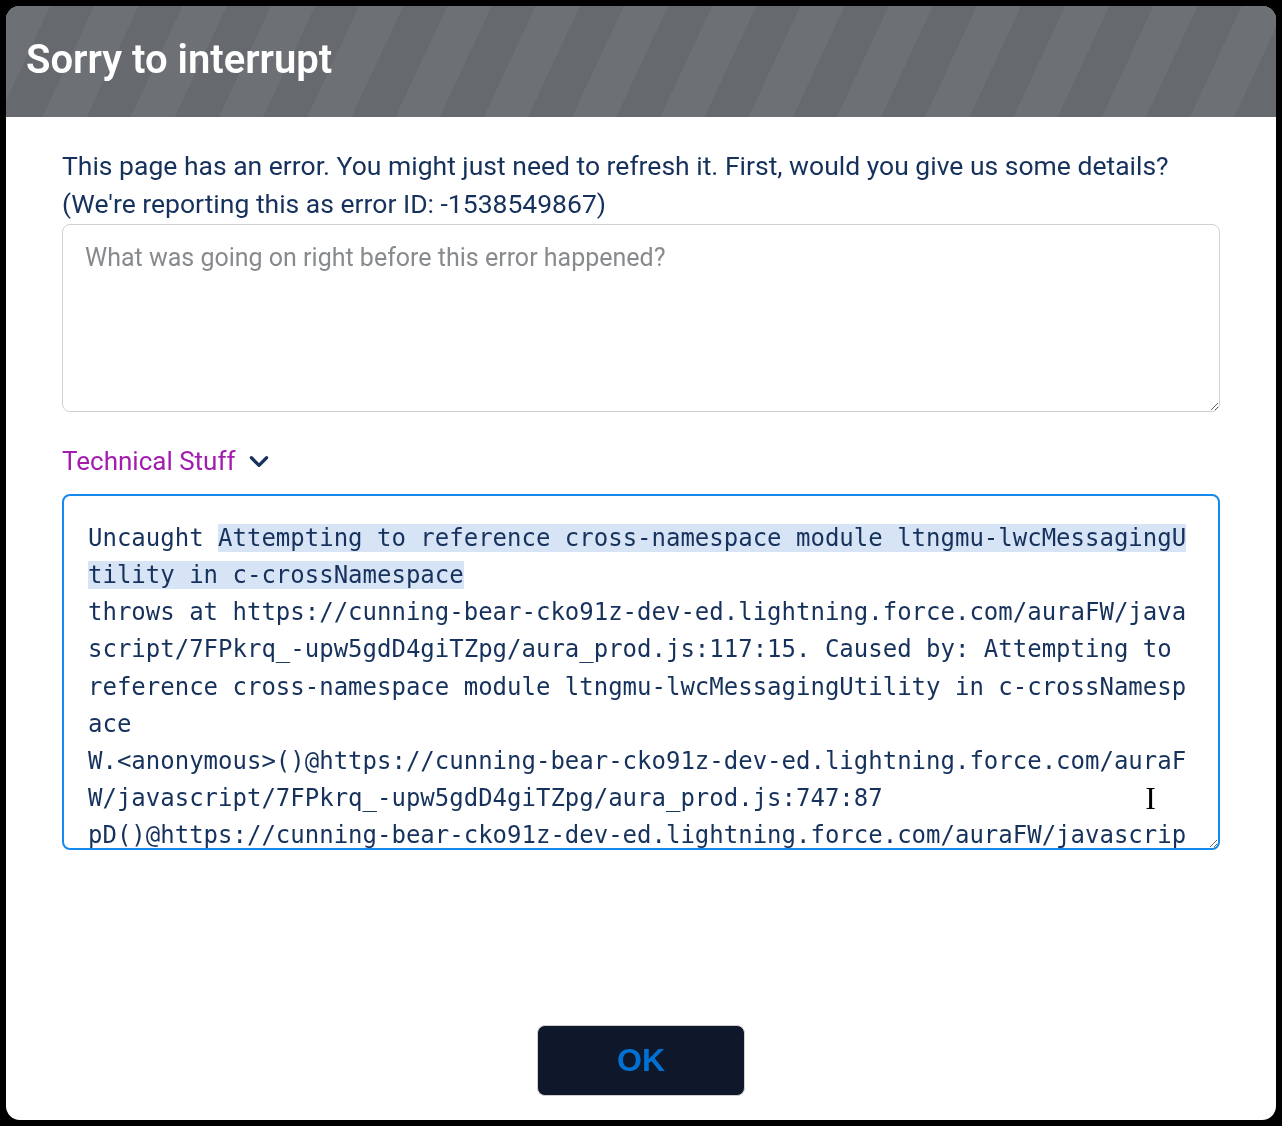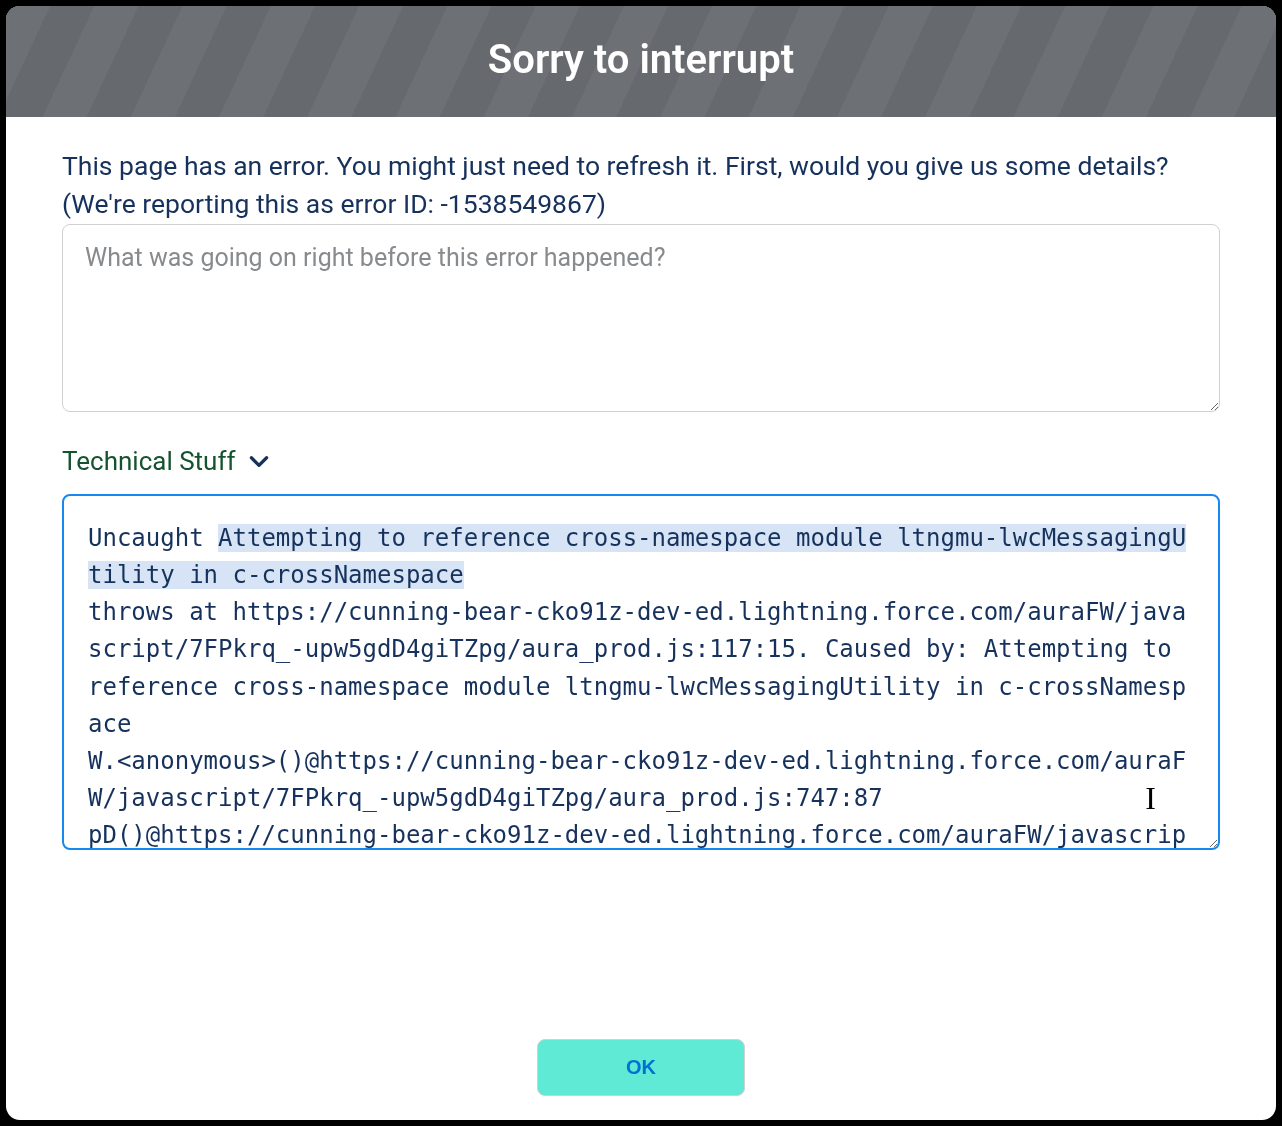--- a/index.html
+++ b/index.html
@@ -10,21 +10,21 @@
     background: #fff;
     border-radius: 14px;
     overflow: hidden;
     display: flex;
     flex-direction: column;
   }
   .modal-header {
     background: #6b6e72;
     background-image: repeating-linear-gradient(115deg, #6d7074 0 40px, #66696d 40px 80px);
     color: #fff;
-    text-align: center;
+    text-align: left;
     padding: 30px 20px 34px;
     font-size: 40px;
     font-weight: 600;
   }
   .modal-body {
     flex: 1;
     padding: 30px 56px 0 56px;
     overflow: hidden;
     display: flex;
     flex-direction: column;
@@ -43,21 +43,21 @@
     font-size: 25px;
     font-family: inherit;
     color: #16325c;
     resize: both;
   }
   .details-input::placeholder { color: #888b8e; }
   .tech-toggle {
     display: inline-flex;
     align-items: center;
     gap: 10px;
-    color: #14532d;
+    color: #a21caf;
     font-size: 26px;
     margin: 34px 0 18px 0;
     cursor: pointer;
     user-select: none;
   }
   .tech-toggle svg { width: 26px; height: 26px; }
   .tech-box {
     width: 100%;
     height: 356px;
     border: 2px solid #1589ee;
@@ -80,23 +80,23 @@
   .modal-footer {
     display: flex;
     justify-content: center;
     padding: 20px 0 24px;
   }
   .ok-btn {
     min-width: 208px;
     padding: 16px 40px;
     border: 1px solid #d0d0d0;
     border-radius: 8px;
-    background: #5eead4;
+    background: #0f172a;
     color: #0070d2;
-    font-size: 20px;
+    font-size: 32px;
     font-weight: 600;
     cursor: pointer;
   }
   .text-cursor {
     position: absolute;
     right: 62px;
     top: 278px;
     font-size: 32px;
     color: #000;
     font-family: serif;

